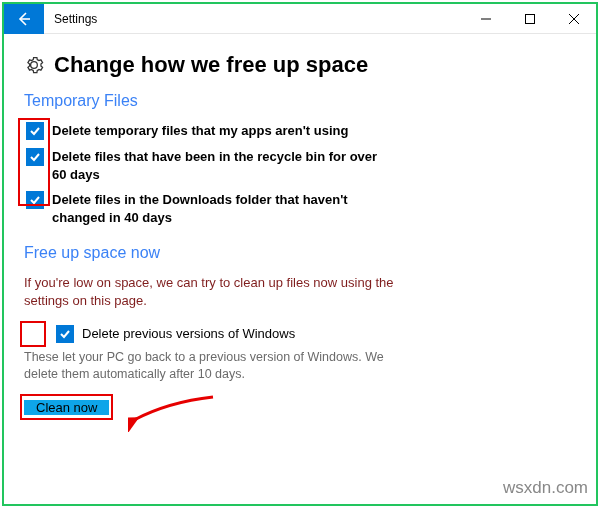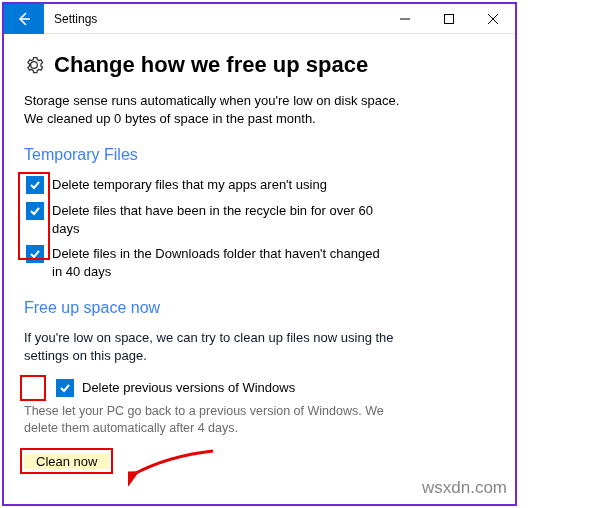--- a/index.html
+++ b/index.html
@@ -9,22 +9,22 @@
       font-family: "Segoe UI", Tahoma, sans-serif;
     }
     body {
       width: 600px;
       height: 508px;
       background: #fff;
       position: relative;
       overflow: hidden;
     }
     .outer-border {
-      border: 2px solid #6d28d9;
-      width: 515px;
+      border: 2px solid #22c55e;
+      width: 596px;
       height: 504px;
       margin: 2px;
       background: #fff;
       overflow: hidden;
       position: relative;
     }
     .titlebar {
       height: 30px;
       display: flex;
       align-items: center;
@@ -87,20 +87,21 @@
     }
     .section-heading {
       font-size: 16px;
       font-weight: 400;
       color: #3b82f6;
       margin-bottom: 12px;
     }
     .checkbox-group {
       position: relative;
       padding-left: 2px;
+      font-weight: bold;
     }
     .highlight-box1 {
       position: absolute;
       border: 2px solid #e60000;
       left: -6px;
       top: -4px;
       width: 32px;
       height: 88px;
       pointer-events: none;
     }
@@ -126,21 +127,21 @@
       font-size: 13px;
       font-weight: bold;
       cursor: pointer;
     }
     .checkbox svg { display:block; }
     .section2 {
       margin-top: 18px;
     }
     .freeup-text {
       font-size: 13px;
-      color: #0f172a;
+      color: #7f1d1d;
       line-height: 1.4;
       margin-bottom: 14px;
       max-width: 380px;
     }
     .single-check-wrap {
       position: relative;
       display: inline-block;
       margin-bottom: 6px;
     }
     .highlight-box2 {
@@ -157,21 +158,21 @@
       color: #6b6b6b;
       line-height: 1.4;
       max-width: 370px;
       margin-bottom: 14px;
     }
     .clean-btn-wrap {
       position: relative;
       display: inline-block;
     }
     .clean-btn {
-      background: #fef9c3;
+      background: #0ea5e9;
       border: none;
       padding: 0 12px;
       font-size: 13px;
       color: #000;
       cursor: pointer;
     }
     .highlight-box3 {
       position: absolute;
       border: 2px solid #e60000;
       left: -4px;
@@ -227,24 +228,20 @@
   </div>
 
   <div class="content">
     <div class="page-header">
       <svg class="gear" viewBox="0 0 24 24">
           <path fill="none" stroke="#333" stroke-width="1.5" d="M12 8a4 4 0 1 0 0 8 4 4 0 0 0 0-8zm8.4 4a6.5 6.5 0 0 0-.1-1.2l2-1.6-2-3.4-2.4.9a7 7 0 0 0-2-1.2L15.5 3h-4l-.4 2.5a7 7 0 0 0-2 1.2l-2.4-.9-2 3.4 2 1.6A6.5 6.5 0 0 0 6.6 12c0 .4 0 .8.1 1.2l-2 1.6 2 3.4 2.4-.9a7 7 0 0 0 2 1.2l.4 2.5h4l.4-2.5a7 7 0 0 0 2-1.2l2.4.9 2-3.4-2-1.6c.1-.4.1-.8.1-1.2z"></path>
         </svg>
       <h1 class="page-title">Change how we free up space</h1>
     </div>
 
-    <p class="intro-text">
-      <span>Storage sense runs automatically when you're low on disk space.</span><br>
-      <span>We cleaned up 0 bytes of space in the past month.</span>
-    </p>
 
     <h2 class="section-heading">Temporary Files</h2>
 
     <div class="checkbox-group">
       <div class="highlight-box1"></div>
 
       <div class="check-row">
         <div class="checkbox">
           <svg width="12" height="12" viewBox="0 0 12 12">
               <path d="M2 6 L5 9 L10 3" stroke="#fff" stroke-width="2" fill="none"></path>
@@ -282,21 +279,21 @@
         <div class="check-row" style="margin-bottom:0;padding-left:32px;">
           <div class="checkbox">
             <svg width="12" height="12" viewBox="0 0 12 12">
                 <path d="M2 6 L5 9 L10 3" stroke="#fff" stroke-width="2" fill="none"></path>
               </svg>
           </div>
           <span>Delete previous versions of Windows</span>
         </div>
       </div>
 
-      <p class="desc-text">These let your PC go back to a previous version of Windows. We delete them automatically after 4 days.</p>
+      <p class="desc-text">These let your PC go back to a previous version of Windows. We delete them automatically after 10 days.</p>
 
       <div class="clean-btn-wrap">
         <div class="highlight-box3"></div>
         <button class="clean-btn">Clean now</button>
         <svg class="arrow" width="90" height="40" viewBox="0 0 90 40">
           <defs>
             <marker id="ah" markerWidth="8" markerHeight="8" refX="2" refY="4" orient="auto">
               <path d="M8 0 L0 4 L8 8 Z" fill="#e60000"></path>
             </marker>
           </defs>

